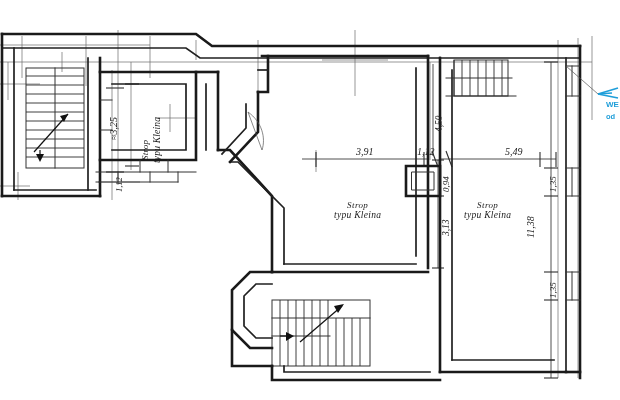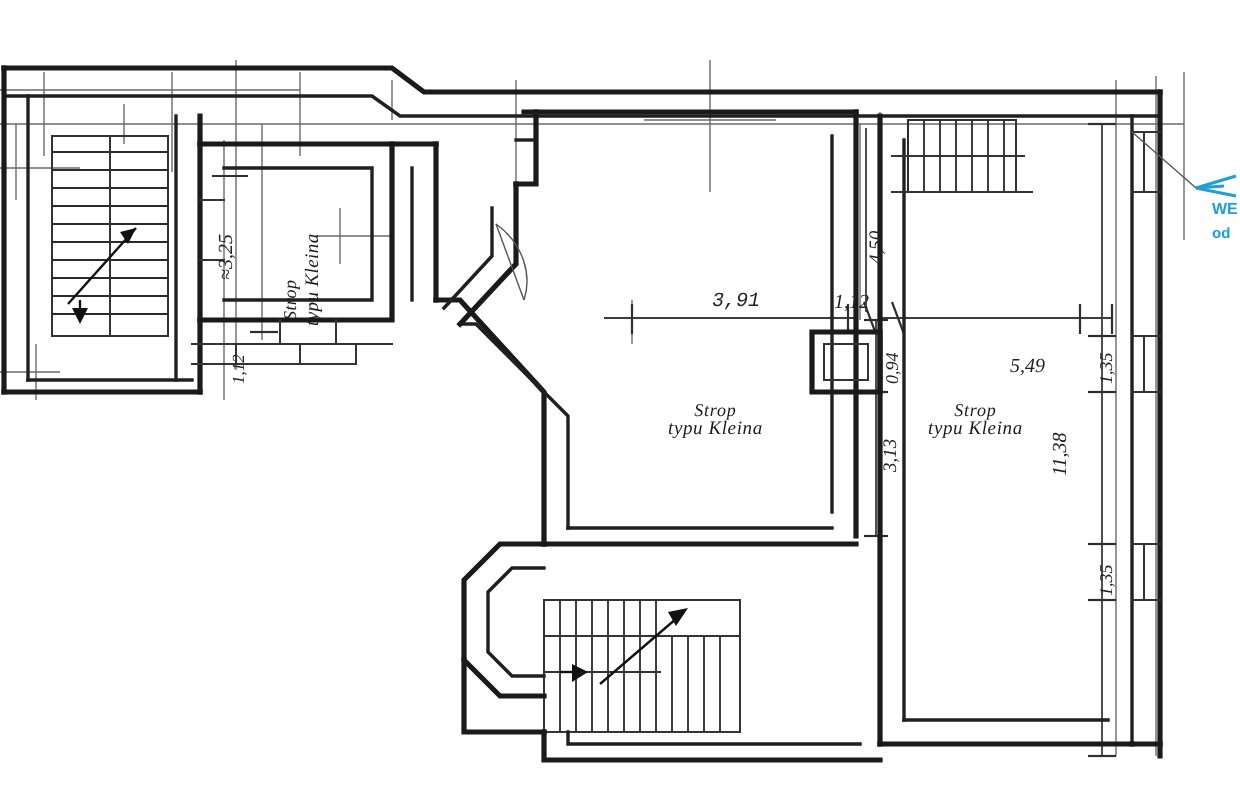--- a/index.html
+++ b/index.html
@@ -358,23 +358,23 @@
   </div>
 
   <div class="room-label" style="left:464px; top:200px;">
     <span class="l1">Strop</span>
     <span class="l2">typu Kleina</span>
   </div>
 
   <div class="note-text rot90" style="left:140px; top:160px; font-size:9px;">Strop</div>
   <div class="note-text rot90" style="left:152px; top:163px; font-size:9.5px;">typu Kleina</div>
 
-  <div class="dim-text" style="left:356px; top:146px; font-size:10px;font-family:Liberation Mono, monospace;">3,91</div>
+  <div class="dim-text" style="left:356px; top:146px; font-size:10px;">3,91</div>
   <div class="dim-text" style="left:417px; top:146px; font-size:10px;">1,12</div>
-  <div class="dim-text" style="left:505px; top:146px; font-size:10px;margin-top:32px;">5,49</div>
+  <div class="dim-text" style="left:505px; top:146px; font-size:10px;">5,49</div>
 
   <div class="dim-text rot90" style="left:434px; top:132px; font-size:9.5px;">4,50</div>
   <div class="dim-text rot90" style="left:525px; top:238px; font-size:10px;">11,38</div>
   <div class="dim-text rot90" style="left:441px; top:236px; font-size:9.5px;">3,13</div>
   <div class="dim-text rot90" style="left:441px; top:192px; font-size:9px;">0,94</div>
   <div class="dim-text rot90" style="left:548px; top:192px; font-size:9px;">1,35</div>
   <div class="dim-text rot90" style="left:548px; top:298px; font-size:9px;">1,35</div>
   <div class="dim-text rot90" style="left:108px; top:140px; font-size:10px;">≈3,25</div>
   <div class="dim-text rot90" style="left:114px; top:192px; font-size:8.5px;">1,12</div>
 

